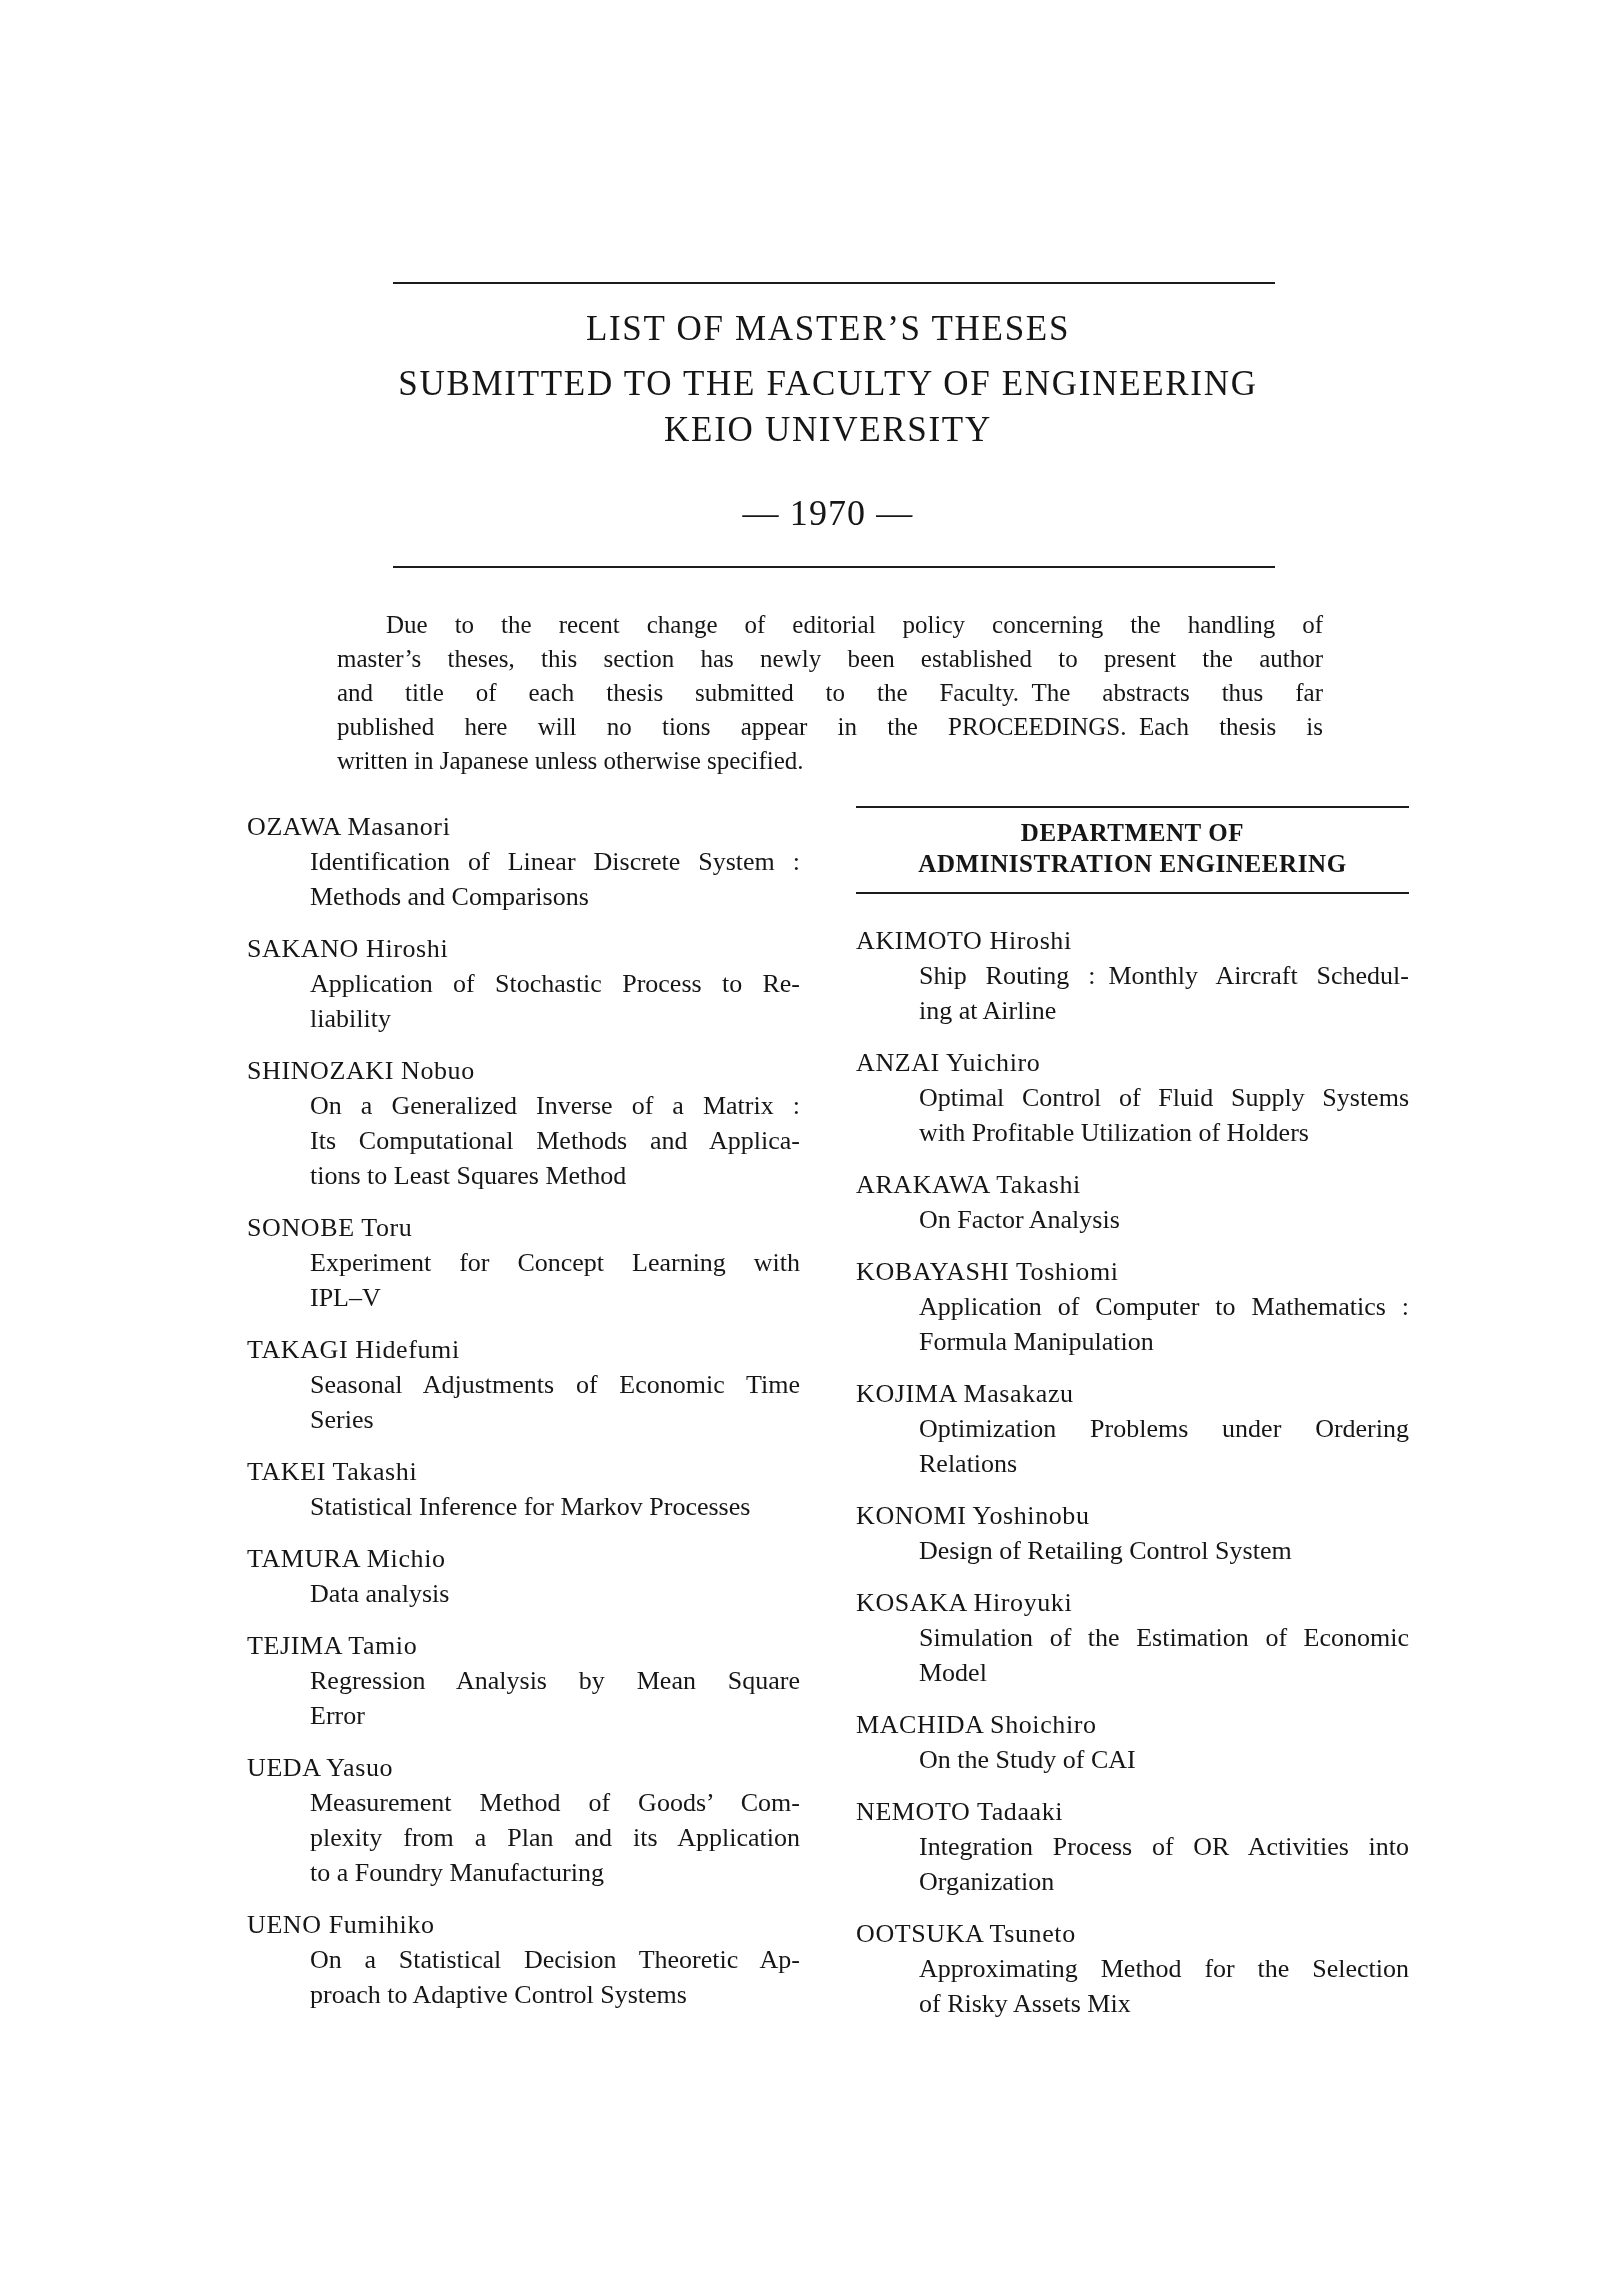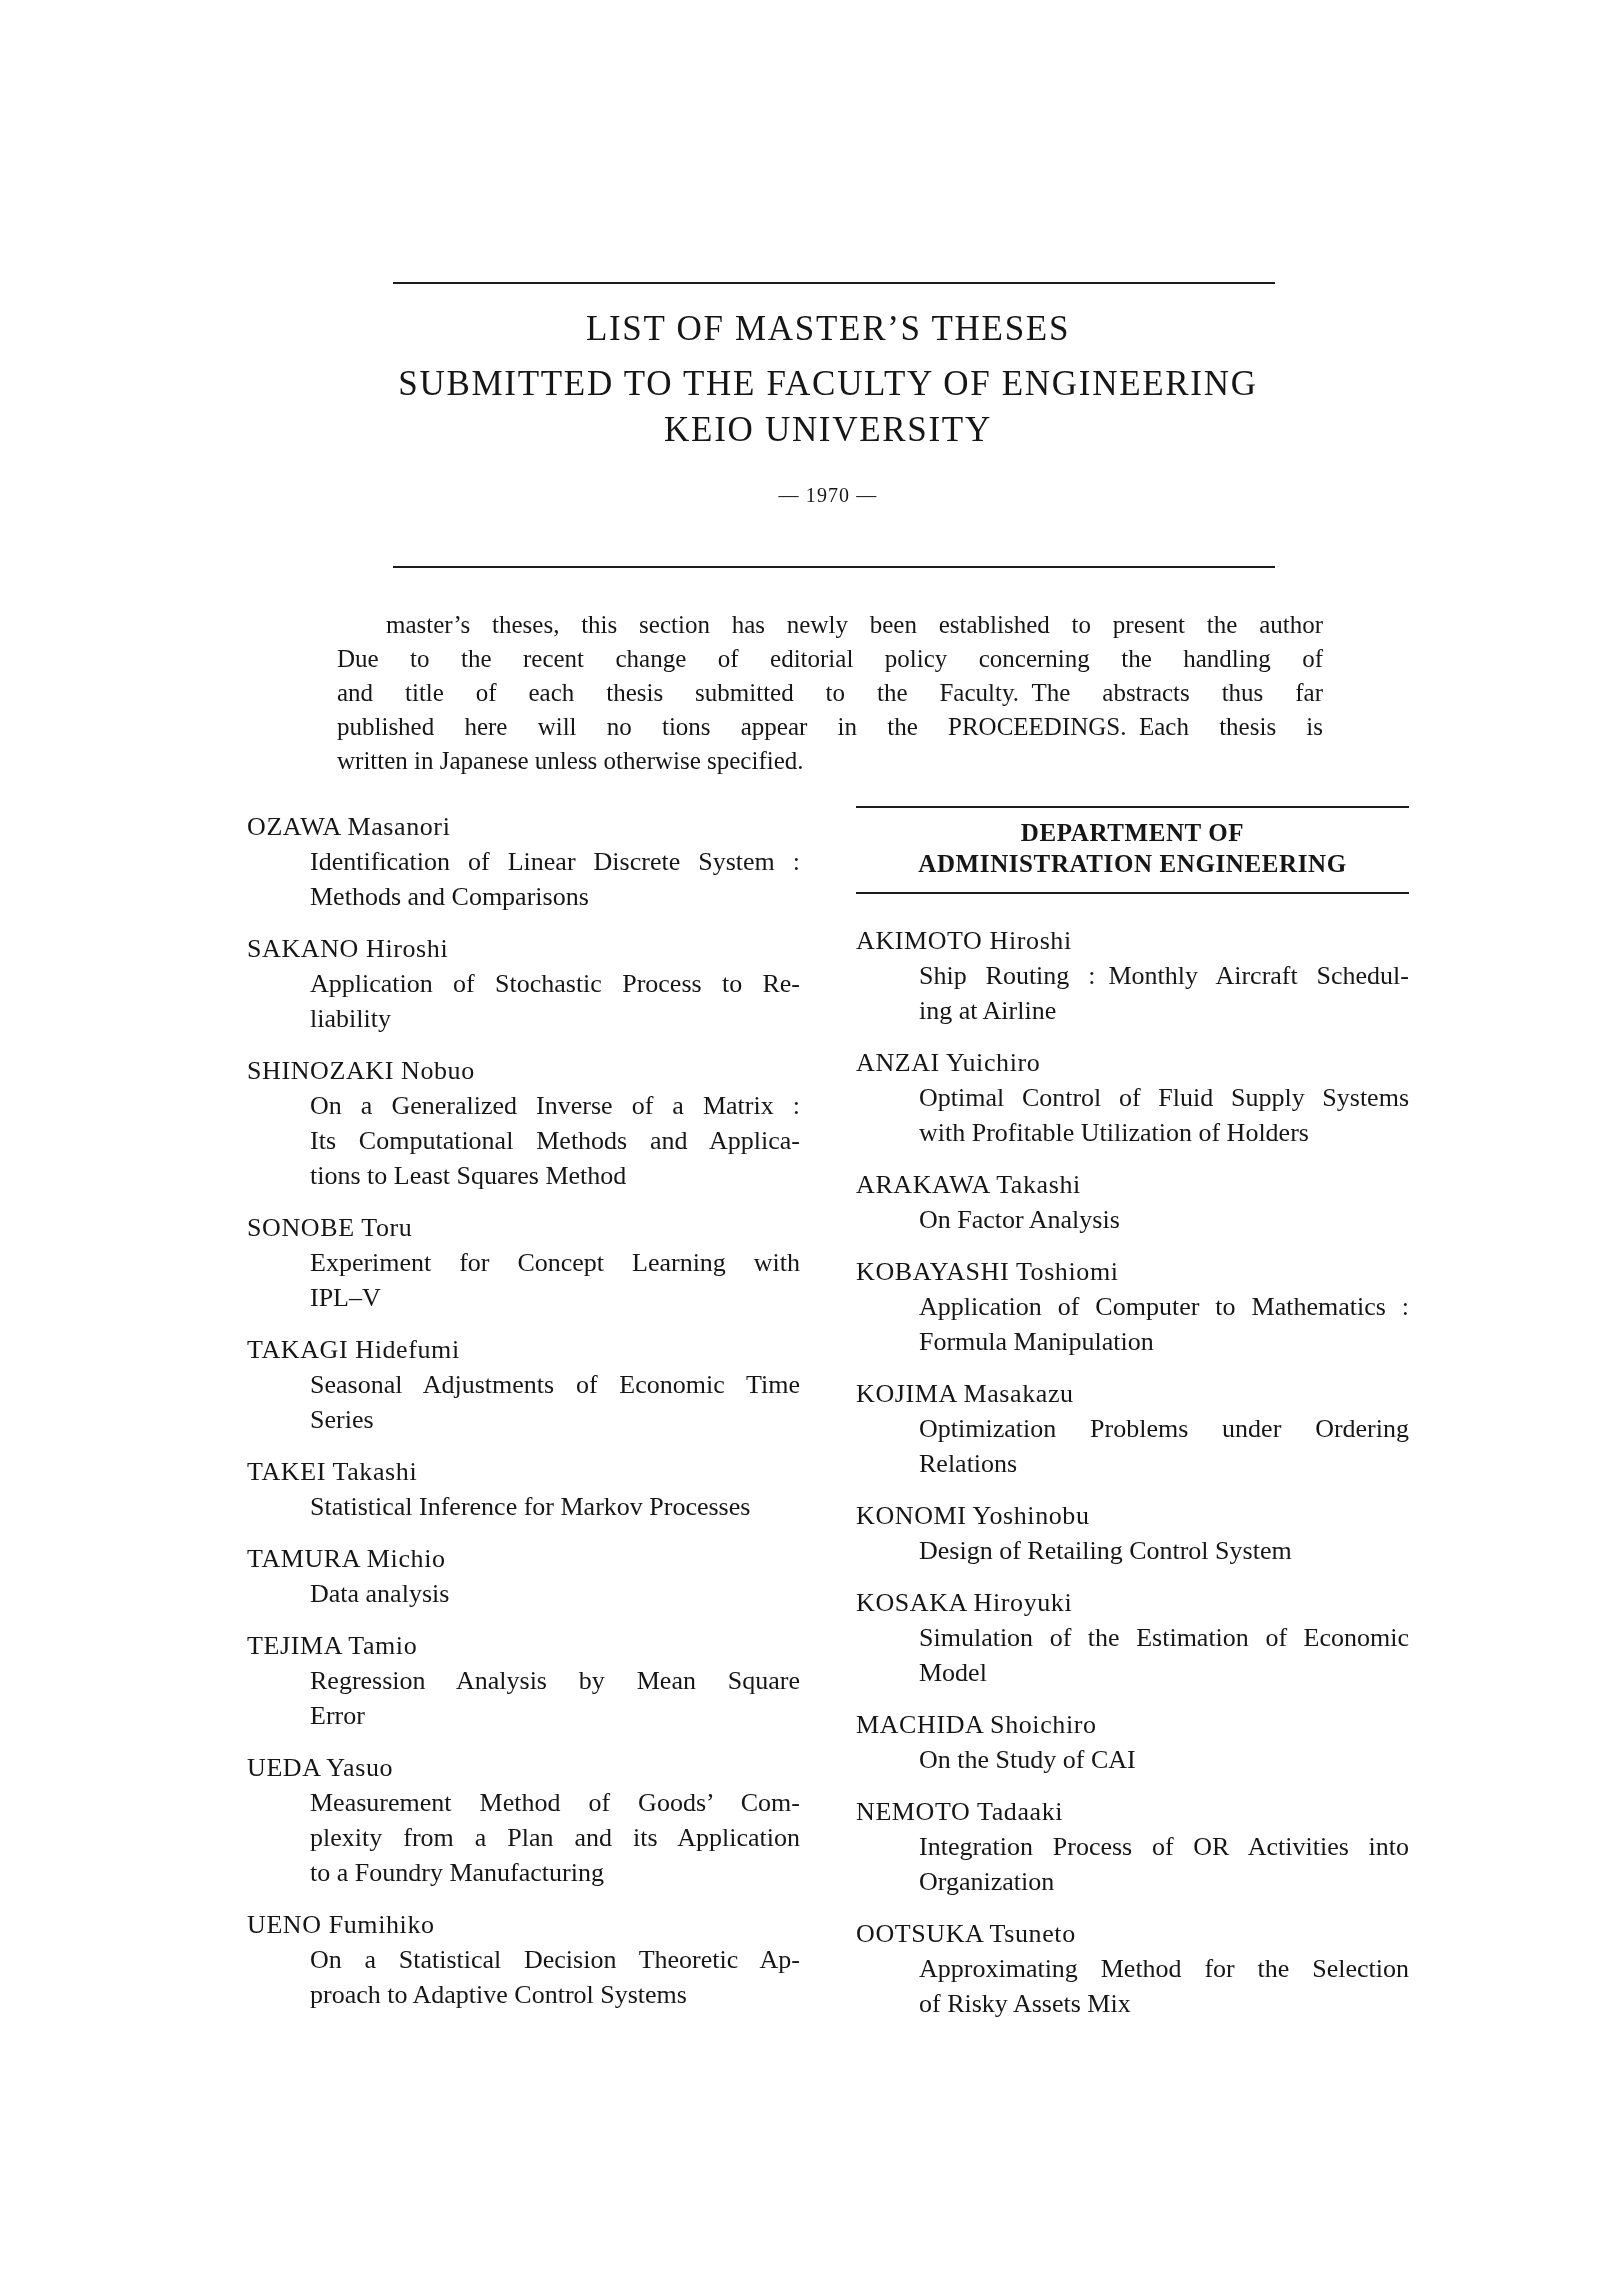--- a/index.html
+++ b/index.html
@@ -17,21 +17,21 @@
   #rule-mid { top:566px; }
 
   .title-line {
     position:absolute; left:0; width:100%;
     text-align:center; font-size:35px; line-height:40px; letter-spacing:1.7px;
     white-space:nowrap;
   }
   #title-l1 { top:309px; }
   #title-l2 { top:364px;text-align:center; }
   #title-l3 { top:410px; }
-  #year-line { top:475px; font-size:20px; letter-spacing:1.1px; }
+  #year-line { top:493px; font-size:36px; letter-spacing:1.1px; }
 
   .intro {
     position:absolute; top:608px; left:90px; width:986px;
     font-size:25px; line-height:34px;
   }
   .intro-line { text-align:justify; }
   .intro-line:not(:last-child) { text-align-last:justify; }
   .intro-line:first-child { text-indent:49px; }
 
   .columns {
@@ -68,22 +68,22 @@
     <div id="rule-top" class="rule rule-title"></div>
 
     <div id="title-l1" class="title-line">LIST OF MASTER’S THESES</div>
     <div id="title-l2" class="title-line">SUBMITTED TO THE FACULTY OF ENGINEERING</div>
     <div id="title-l3" class="title-line">KEIO UNIVERSITY</div>
     <div id="year-line" class="title-line">— 1970 —</div>
 
     <div id="rule-mid" class="rule rule-title"></div>
 
     <div class="intro">
+      <div class="intro-line">Due to the recent change of editorial policy concerning the handling of</div>
       <div class="intro-line">master’s theses, this section has newly been established to present the author</div>
-      <div class="intro-line">Due to the recent change of editorial policy concerning the handling of</div>
       <div class="intro-line">and title of each thesis submitted to the Faculty. The abstracts thus far</div>
       <div class="intro-line">published here will no tions appear in the PROCEEDINGS. Each thesis is</div>
       <div class="intro-line">written in Japanese unless otherwise specified.</div>
     </div>
 
     <div class="columns">
 
       <div class="col col-right">
         <div>
             <div class="entry">

